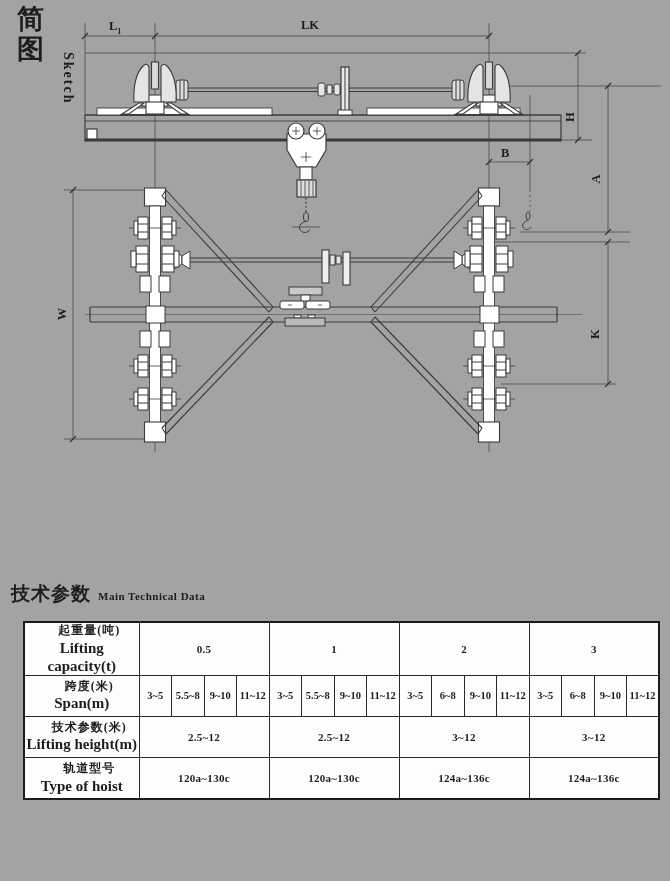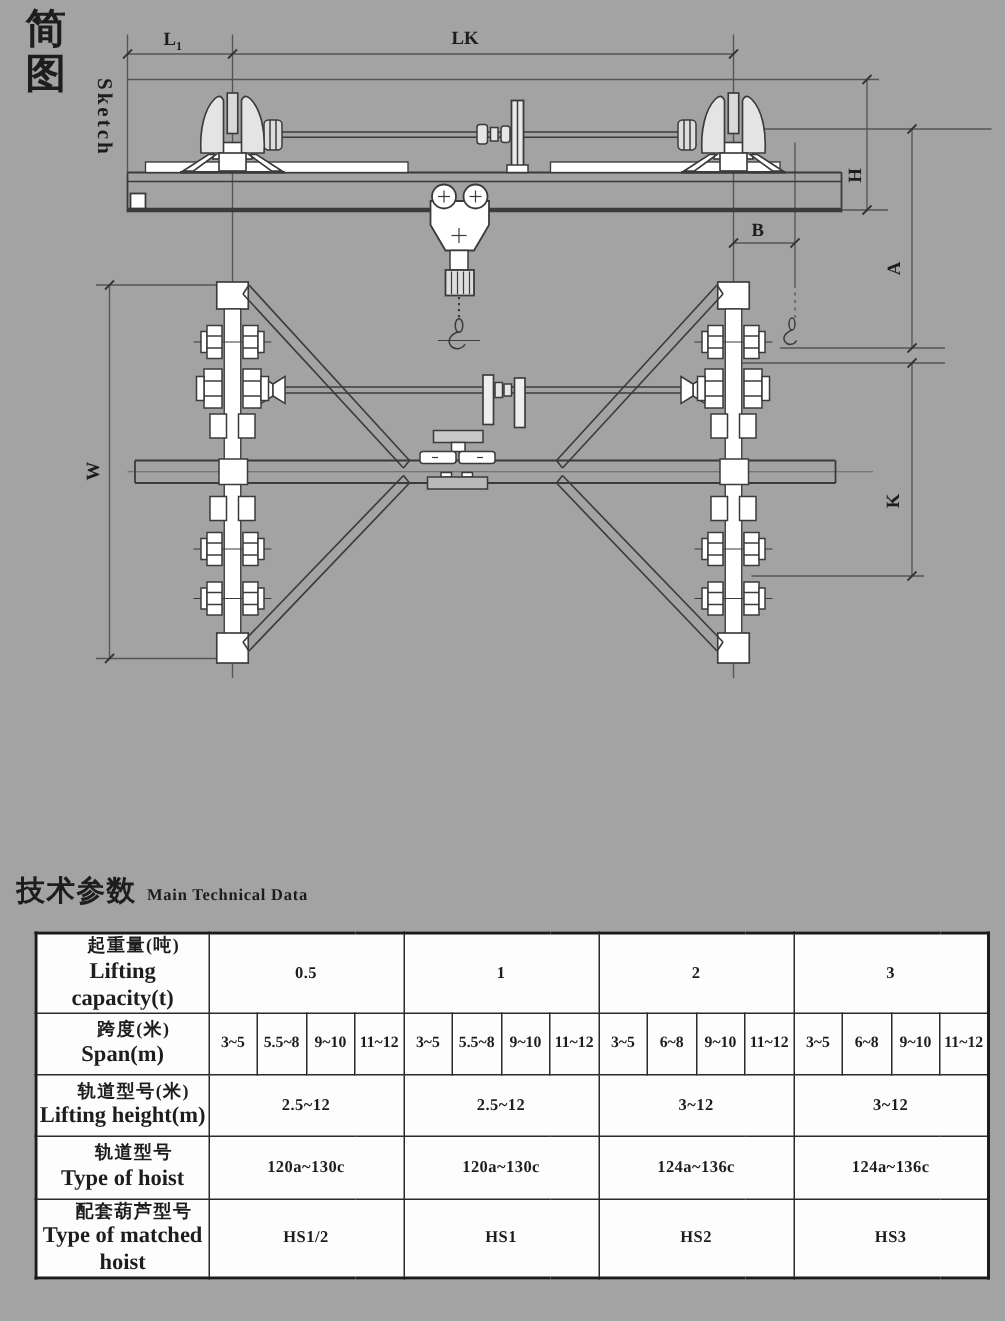--- a/index.html
+++ b/index.html
@@ -311,43 +311,33 @@
         <td>6~8</td>
         <td>9~10</td>
         <td>11~12</td>
         <td>3~5</td>
         <td>6~8</td>
         <td>9~10</td>
         <td>11~12</td>
       </tr>
       <tr class="r3">
         <td class="lbl">
-          <div class="cn">轨道型号(米)</div>
+          <div class="cn">技术参数(米)</div>
           <div class="en">Lifting height(m)</div>
         </td>
         <td colspan="4">2.5~12</td>
         <td colspan="4">2.5~12</td>
         <td colspan="4">3~12</td>
         <td colspan="4">3~12</td>
       </tr>
       <tr class="r4">
         <td class="lbl">
           <div class="cn">轨道型号</div>
           <div class="en">Type of hoist</div>
         </td>
         <td colspan="4">120a~130c</td>
         <td colspan="4">120a~130c</td>
         <td colspan="4">124a~136c</td>
         <td colspan="4">124a~136c</td>
       </tr>
-      <tr class="r6">
-        <td class="lbl">
-          <div class="cn">配套葫芦型号</div>
-          <div class="en">Type of matched hoist</div>
-        </td>
-        <td colspan="4">HS1/2</td>
-        <td colspan="4">HS1</td>
-        <td colspan="4">HS2</td>
-        <td colspan="4">HS3</td>
-      </tr>
     </tbody>
   </table>
 </div>
 
 </body></html>

